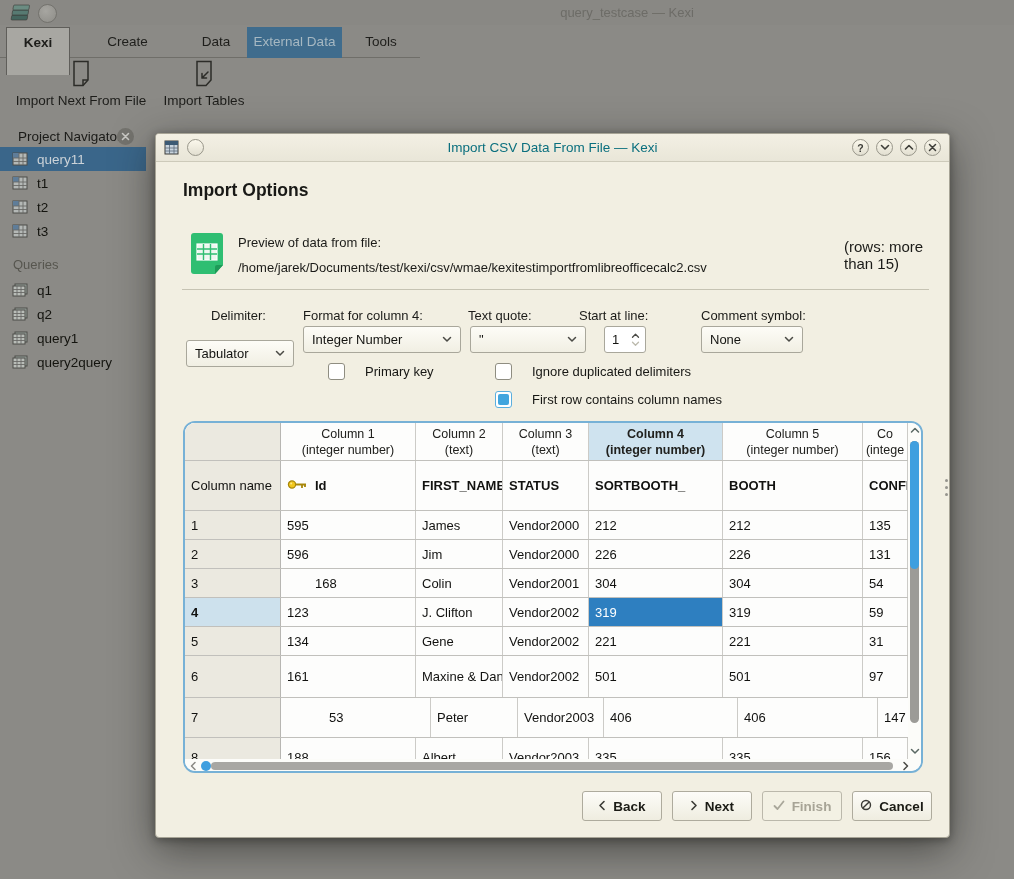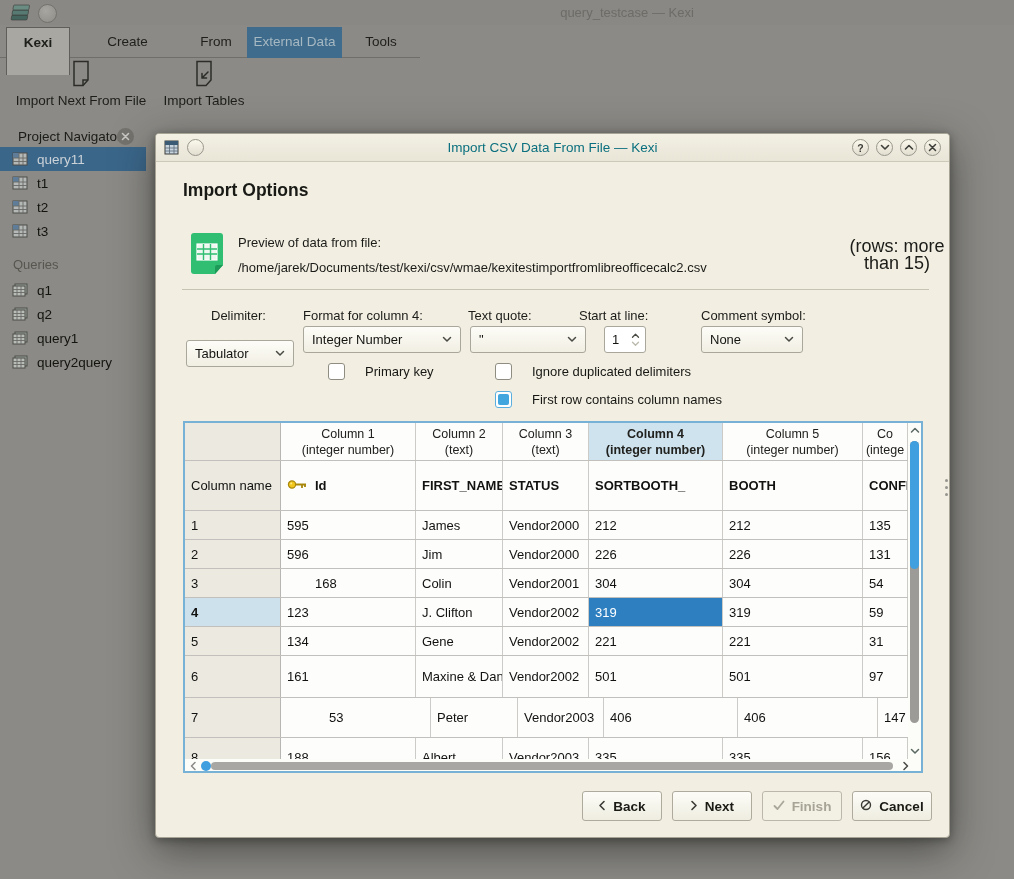--- a/index.html
+++ b/index.html
@@ -39,38 +39,38 @@
     background:linear-gradient(#f3f0e4,#e9e6d8);border-bottom:1px solid #cdcaba;display:flex;align-items:center;padding:0 8px;box-sizing:border-box;}
   #dlg-title{position:absolute;left:0;right:0;text-align:center;font-size:13.5px;color:#0a6f7e;}
   .dlg-ico{width:15px;height:15px;margin-right:8px;}
   .win-circle{width:17px;height:17px;border-radius:50%;margin-left:7px;background:linear-gradient(#fbf8ec,#e2dfd1);
     border:1px solid #98968a;display:flex;align-items:center;justify-content:center;font-size:10.5px;font-weight:bold;color:#3c3c37;box-sizing:border-box;position:relative;z-index:2;}
   #winbtns{margin-left:auto;display:flex;position:relative;z-index:2;}
   #dlg-heading{position:absolute;left:27px;top:46px;font-size:17.5px;font-weight:bold;color:#191916;}
   #file-ico{position:absolute;left:33px;top:98px;}
   #preview-label{position:absolute;left:82px;top:101px;font-size:13px;color:#1b1b18;}
   #file-path{position:absolute;left:82px;top:126px;font-size:13px;color:#1b1b18;}
-  #rows-note{position:absolute;left:688px;top:104px;width:106px;font-size:18px;color:#1b1b18;line-height:17px;text-align:center;}
+  #rows-note{position:absolute;left:688px;top:104px;width:106px;font-size:15px;color:#1b1b18;line-height:17px;}
   #divider{position:absolute;left:26px;right:20px;top:155px;height:1px;background:#c6c3b3;}
   
   #options{position:absolute;left:0;top:160px;width:795px;height:128px;}
   .opt-label{position:absolute;top:14px;font-size:13px;color:#1b1b18;}
   .sel-box{position:absolute;height:27px;box-sizing:border-box;display:flex;align-items:center;justify-content:space-between;
     padding:0 8px;background:linear-gradient(#fdfcf7,#f1efe3);border:1px solid #a9a79b;border-radius:3px;font-size:13px;color:#141411;}
   .spin{position:absolute;height:27px;box-sizing:border-box;background:#fff;border:1px solid #a9a79b;border-radius:3px;
     display:flex;align-items:center;font-size:13px;color:#141411;}
   .spin .num{flex:1;padding-left:7px;}
   .spin .arrows{display:flex;flex-direction:column;justify-content:center;gap:2px;padding-right:5px;}
   .cb{position:absolute;display:flex;align-items:center;gap:20px;font-size:13px;color:#171714;margin-left:24px;}
   .cb .box{width:17px;height:17px;box-sizing:border-box;background:#fff;border:1px solid #8f8d81;border-radius:3px;position:relative;}
   .cb.checked .box{border-color:#5aaede;}
   .cb.checked .box::after{content:"";position:absolute;inset:2px;background:#41a5de;border-radius:2px;}
   
   #tbl{position:absolute;left:27px;top:287px;width:740px;height:352px;box-sizing:border-box;
-    border:2px solid #77b1d6;border-radius:0;background:#fdfdfc;overflow:hidden;}
+    border:2px solid #77b1d6;border-radius:12px;background:#fdfdfc;overflow:hidden;}
   #tbl-view{position:absolute;left:0;top:0;width:723px;height:336px;overflow:hidden;background:#fdfdfc;}
   .trow{display:flex;border-bottom:1px solid #c1c0bc;box-sizing:border-box;background:#fdfdfc;}
   .tc{flex:none;box-sizing:border-box;border-right:1px solid #cccbc7;display:flex;align-items:center;
     padding:0 6px;font-size:13px;color:#121210;background:#fdfdfc;overflow:hidden;white-space:nowrap;}
   .tc.label{background:#ebe9e0;border-right-color:#b7b6b2;}
   .tc.hl{background:#cde1ed;font-weight:bold;}
   .thead .tc{flex-direction:column;justify-content:center;padding:0;font-size:12.5px;line-height:16px;color:#21211e;text-align:center;}
   .thead .tc.colsel{background:#cfe3ef;font-weight:bold;}
   .tname .tc{font-weight:bold;}
   .tname .tc.label{font-weight:normal;}
@@ -104,21 +104,21 @@
       </g>
     </svg>
   </span>
   <span class="menu-circle"></span>
   <span id="main-title">query_testcase — Kexi</span>
 </div>
 
 <div id="tabbar">
     <div class="tab first" style="left: 6px; width: 64px;">Kexi</div>
     <div class="tab" style="left: 70px; width: 115px;">Create</div>
-    <div class="tab" style="left: 185px; width: 62px;">From</div>
+    <div class="tab" style="left: 185px; width: 62px;">Data</div>
     <div class="tab sel" style="left: 247px; width: 95px;">External Data</div>
     <div class="tab" style="left: 342px; width: 78px;">Tools</div>
   </div>
 <div id="toolbar">
     <div class="tb-item" style="left: 6px; width: 150px;"><span class="tb-ico"><svg width="22" height="27" viewBox="0 0 22 27">
           <path d="M4 1.5 H18 V20 L13 25.5 H4 Z" fill="none" stroke="#2c2c28" stroke-width="1.5"></path>
           <path d="M18 20 H13 V25.5" fill="none" stroke="#2c2c28" stroke-width="1.5"></path>
         </svg></span><span>Import Next From File</span></div>
     <div class="tb-item" style="left: 158px; width: 92px;"><span class="tb-ico"><svg width="22" height="27" viewBox="0 0 22 27">
           <path d="M4 1.5 H18 V20 L13 25.5 H4 Z" fill="none" stroke="#2c2c28" stroke-width="1.5"></path>

